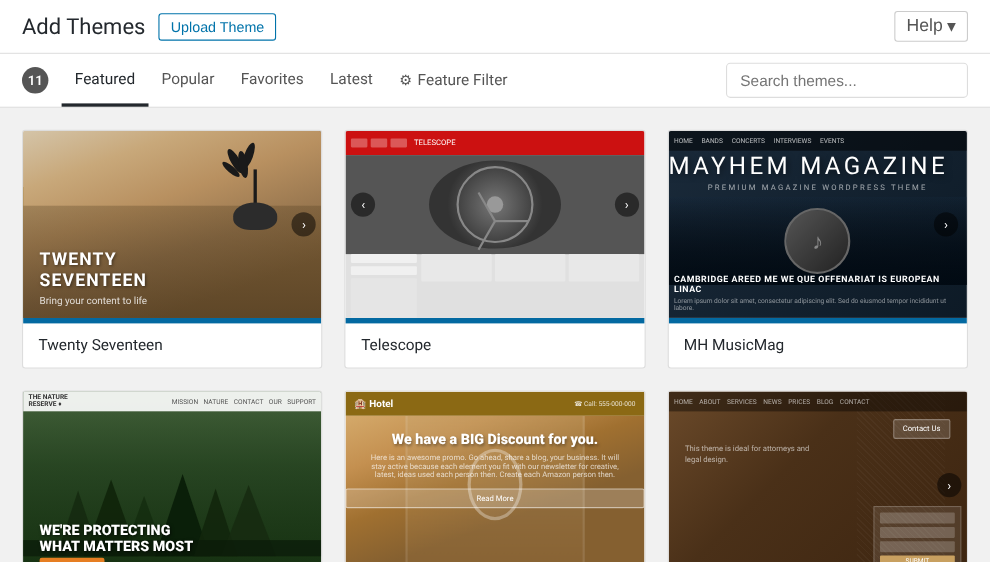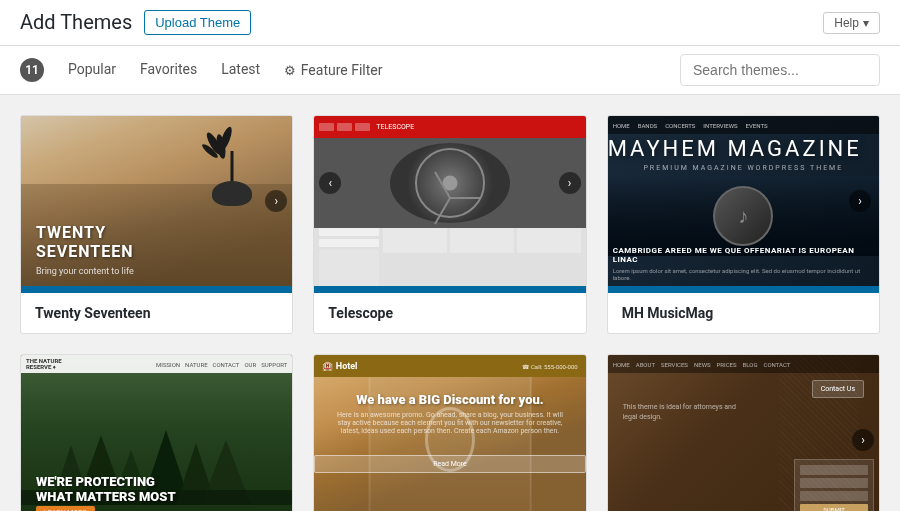--- a/index.html
+++ b/index.html
@@ -37,21 +37,21 @@
       cursor: pointer;
       font-size: 13px;
     }
     .help-btn {
       background: none;
       border: 1px solid #ccc;
       color: #555;
       padding: 3px 10px;
       border-radius: 3px;
       cursor: pointer;
-      font-size: 12px;
+      font-size: 16px;
       display: flex;
       align-items: center;
       gap: 4px;
     }
 
     
     .nav-bar {
       background: #fff;
       padding: 0 20px;
       display: flex;
@@ -97,21 +97,21 @@
       color: #555;
       cursor: pointer;
       font-size: 14px;
     }
     .gear-icon { font-size: 13px; }
     .search-box {
       border: 1px solid #ddd;
       border-radius: 4px;
       padding: 7px 12px;
       font-size: 14px;
-      width: 200px;
+      width: 220px;
       color: #aaa;
       outline: none;
       margin: 8px 0;
     }
 
     
     .themes-grid {
       padding: 20px;
       display: grid;
       grid-template-columns: repeat(3, 1fr);
@@ -431,21 +431,21 @@
       text-align: center;
       margin-top: 4px;
       padding: 0 20px;
     }
     .hotel-cta-btn {
       background: rgba(255,255,255,0.2);
       border: 1px solid rgba(255,255,255,0.5);
       color: #fff;
       padding: 4px 12px;
       font-size: 7px;
-      margin-top: 20px;
+      margin-top: 8px;
       border-radius: 2px;
     }
 
     
     .theme-novellaw {
       background: linear-gradient(135deg, #5a3a1a 0%, #3d2510 100%);
       position: relative;
     }
     .novellaw-nav {
       position: absolute;
@@ -514,23 +514,23 @@
       justify-content: center;
     }
     .novellaw-submit-text {
       color: #fff;
       font-size: 6px;
     }
 
     .theme-name {
       padding: 12px 14px;
       font-size: 14px;
-      font-weight: 700;
+      font-weight: 400;
       color: #23282d;
-      border-top: 7px solid #0369a1;
+      border-top: 5px solid #0369a1;
     }
 
     
     .nav-arrow {
       position: absolute;
       top: 50%;
       transform: translateY(-50%);
       background: rgba(0,0,0,0.5);
       color: #fff;
       width: 22px;
@@ -556,20 +556,21 @@
   </div>
   <button class="help-btn">
     <span>Help</span>
     <span>▾</span>
   </button>
 </div>
 
 <div class="nav-bar">
   <div class="nav-left">
     <div class="count-badge">11</div>
+    <a class="nav-tab active">Featured</a>
     <a class="nav-tab">Popular</a>
     <a class="nav-tab">Favorites</a>
     <a class="nav-tab">Latest</a>
     <div class="feature-filter">
       <span class="gear-icon">⚙</span>
       <span>Feature Filter</span>
     </div>
   </div>
   <input class="search-box" type="text" placeholder="Search themes..." style="">
 </div>

